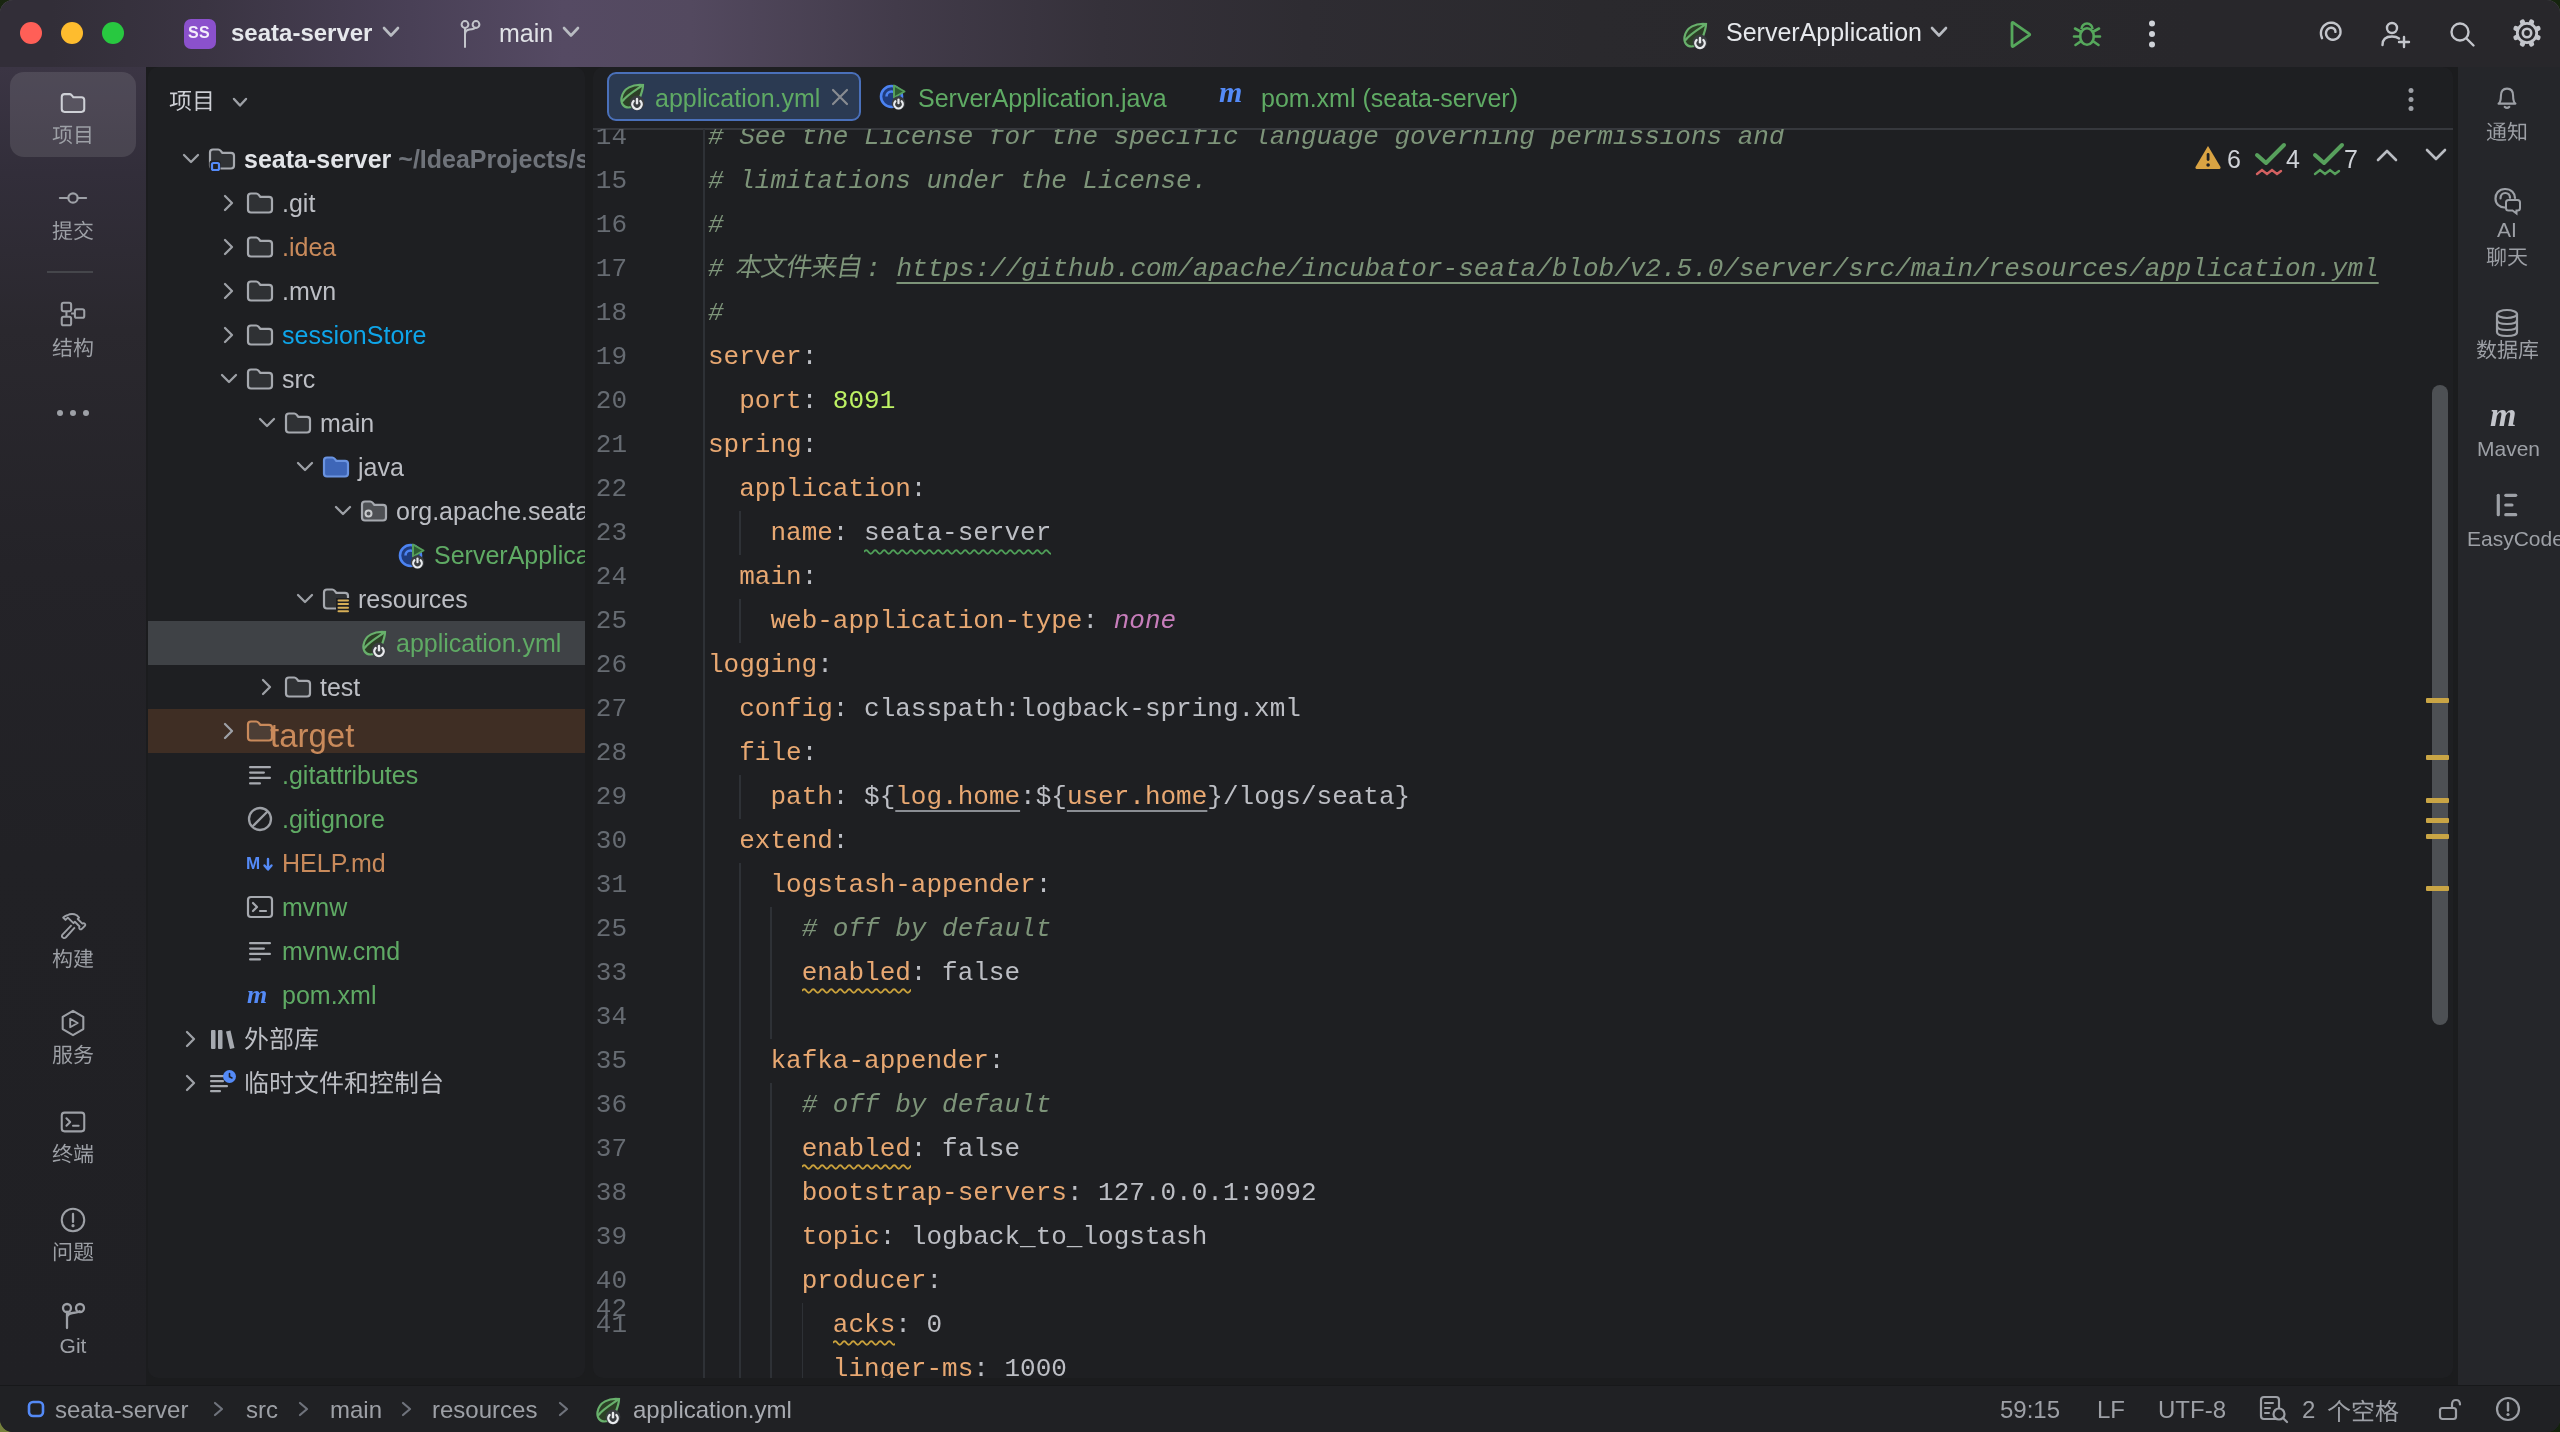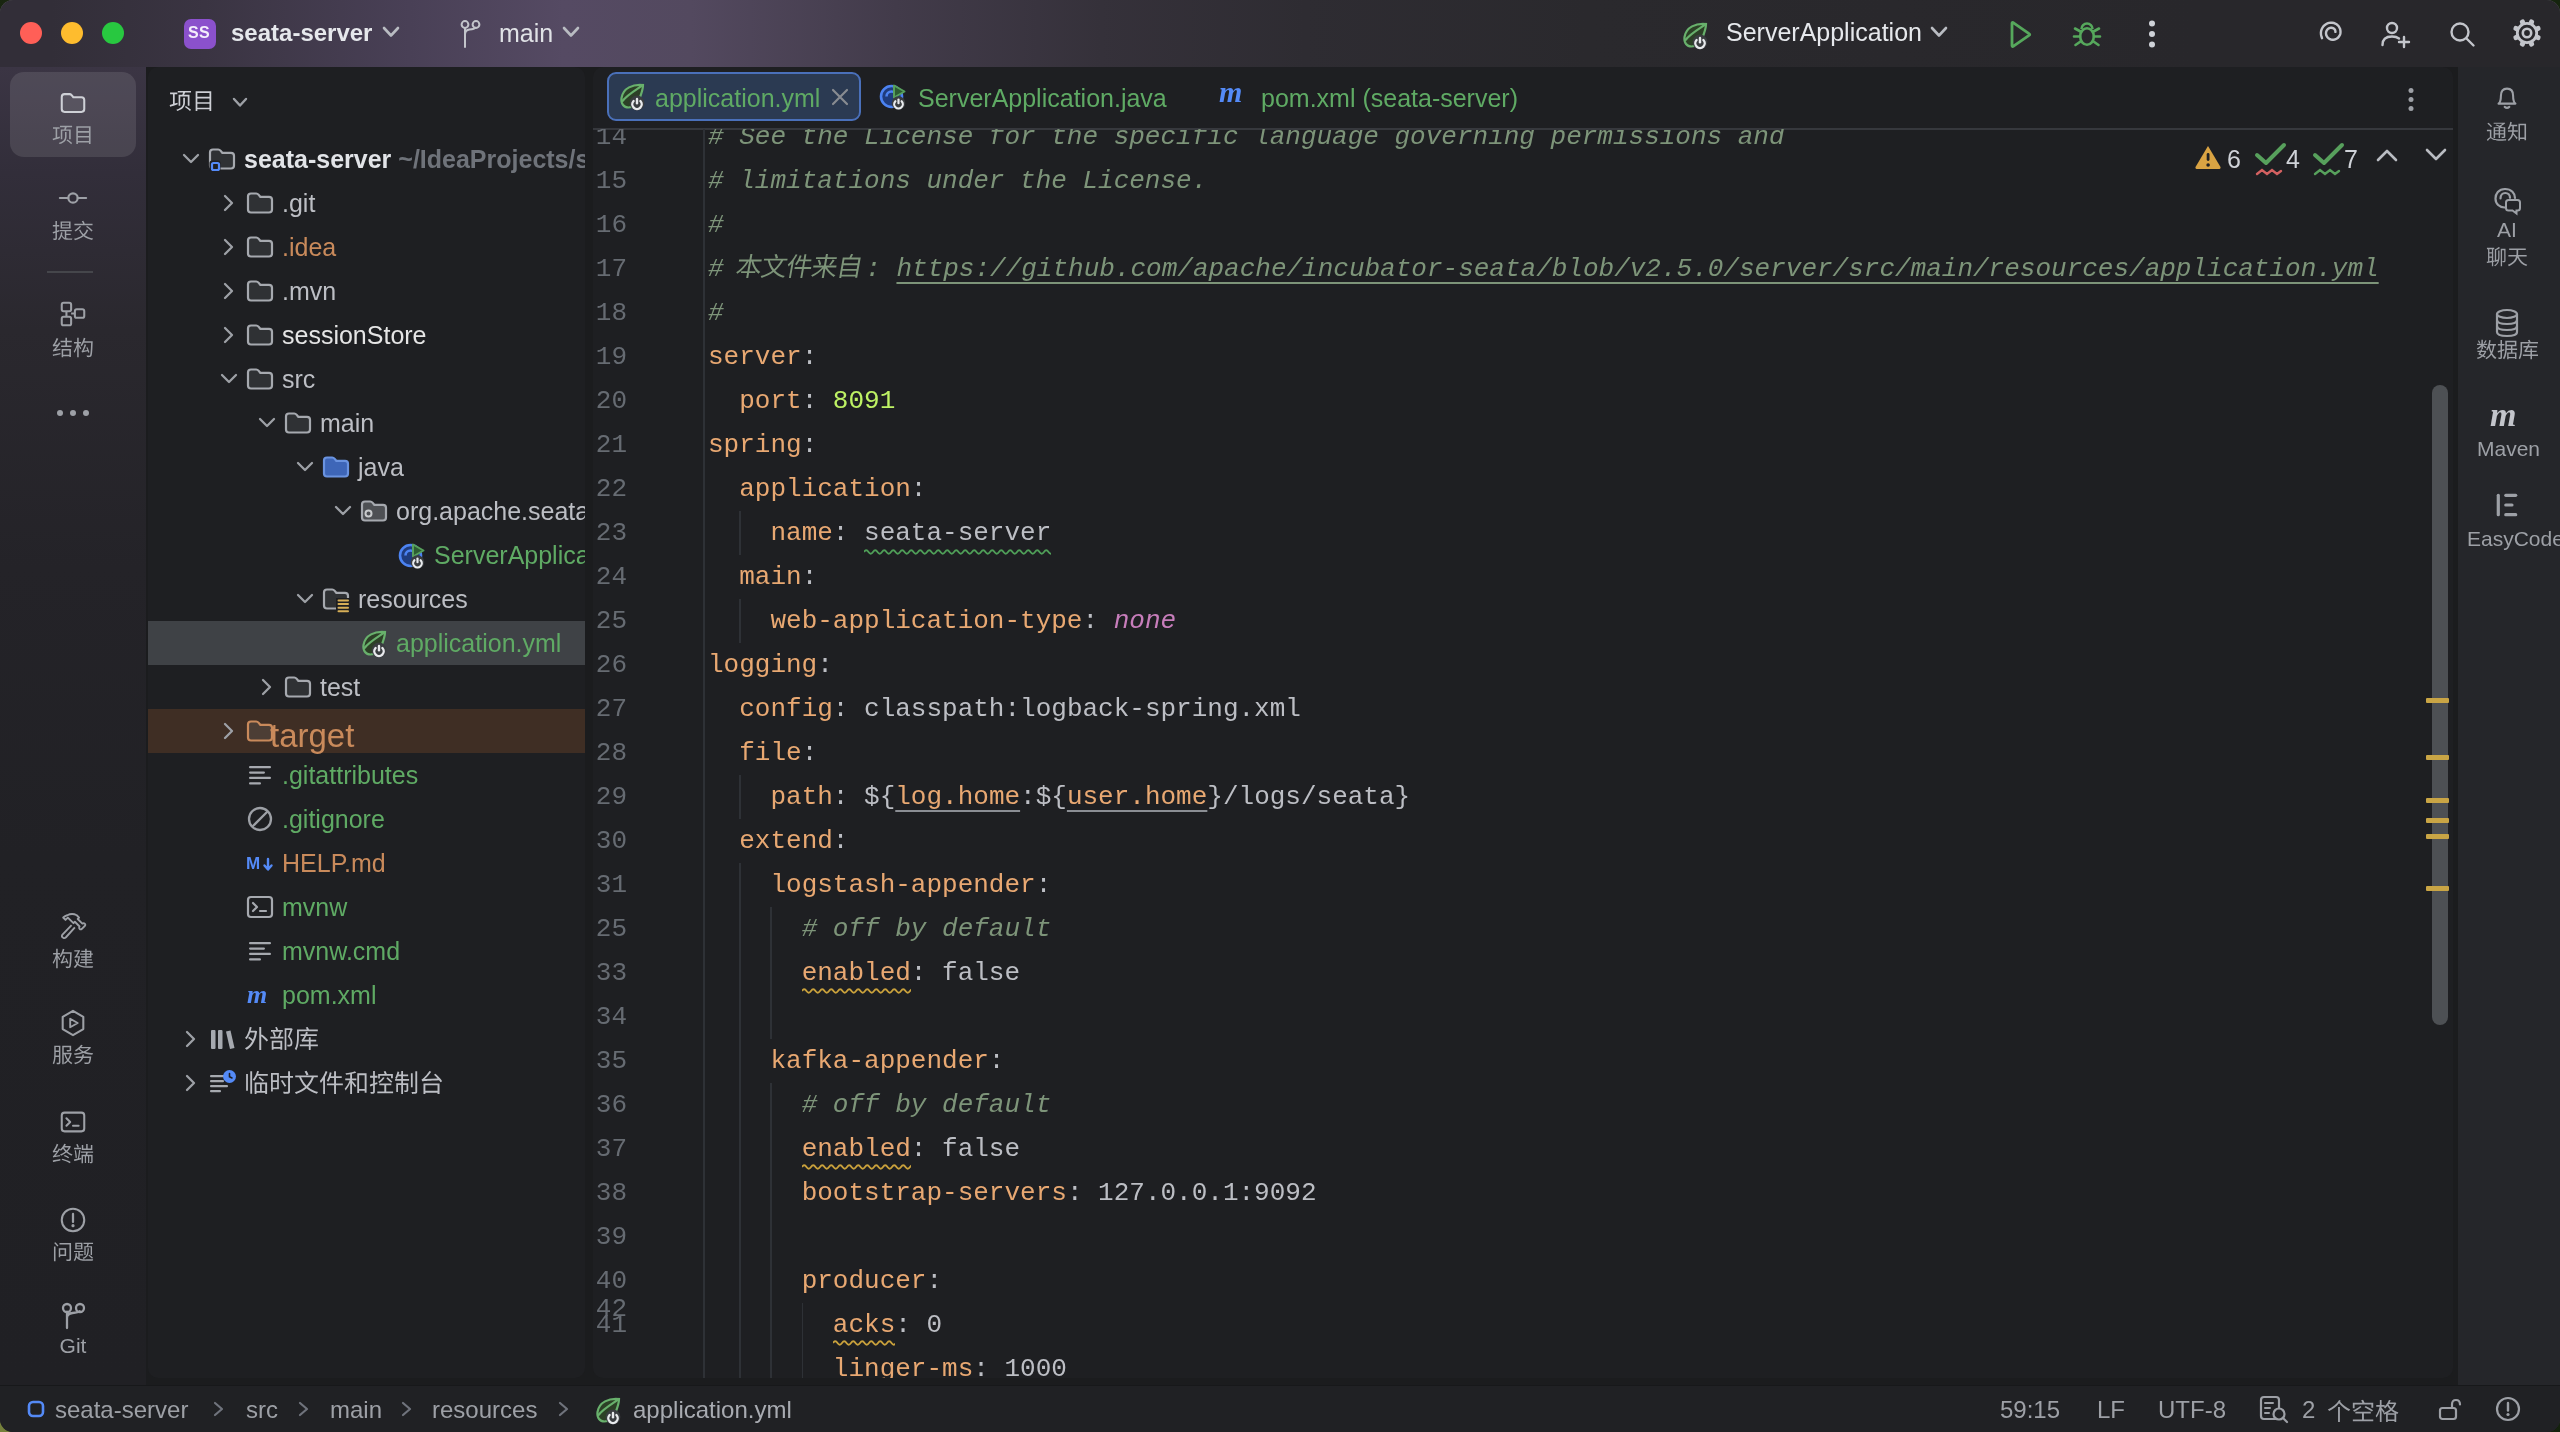--- a/index.html
+++ b/index.html
@@ -261,21 +261,21 @@
       <svg style="position:absolute;left:96px;top:208px;width:32px;height:32px;overflow:visible;" viewBox="0 0 32 32">
         <path d="M4 9.5 Q4 6.5 7 6.5 L12.2 6.5 Q13.6 6.5 14.5 7.6 L16.3 9.8 L25 9.8 Q28 9.8 28 12.8 L28 22.5 Q28 25.5 25 25.5 L7 25.5 Q4 25.5 4 22.5 Z" fill="rgba(157,160,166,.14)" stroke="#a6a9af" stroke-width="2.2"></path>
       </svg>
       <div class="t" style="left:134px;top:210px;font-size:25px;white-space:nowrap"><span style="color:#bcbec4">.mvn</span></div>
       <svg style="position:absolute;left:71px;top:258px;width:20px;height:20px;overflow:visible;" viewBox="0 0 20 20">
         <path d="M6 3 L13 10 L6 17" fill="none" stroke="#9da0a6" stroke-width="2.3" stroke-linecap="round" stroke-linejoin="round"></path>
       </svg>
       <svg style="position:absolute;left:96px;top:252px;width:32px;height:32px;overflow:visible;" viewBox="0 0 32 32">
         <path d="M4 9.5 Q4 6.5 7 6.5 L12.2 6.5 Q13.6 6.5 14.5 7.6 L16.3 9.8 L25 9.8 Q28 9.8 28 12.8 L28 22.5 Q28 25.5 25 25.5 L7 25.5 Q4 25.5 4 22.5 Z" fill="rgba(157,160,166,.14)" stroke="#a6a9af" stroke-width="2.2"></path>
       </svg>
-      <div class="t" style="left:134px;top:254px;font-size:25px;white-space:nowrap"><span style="color:#e5e5e5">sessionStore</span></div>
+      <div class="t" style="left:134px;top:254px;font-size:25px;white-space:nowrap"><span style="color:#0ea5e9">sessionStore</span></div>
       <svg style="position:absolute;left:71px;top:302px;width:20px;height:20px;overflow:visible;" viewBox="0 0 20 20">
         <path d="M3 6 L10 13 L17 6" fill="none" stroke="#9da0a6" stroke-width="2.3" stroke-linecap="round" stroke-linejoin="round"></path>
       </svg>
       <svg style="position:absolute;left:96px;top:296px;width:32px;height:32px;overflow:visible;" viewBox="0 0 32 32">
         <path d="M4 9.5 Q4 6.5 7 6.5 L12.2 6.5 Q13.6 6.5 14.5 7.6 L16.3 9.8 L25 9.8 Q28 9.8 28 12.8 L28 22.5 Q28 25.5 25 25.5 L7 25.5 Q4 25.5 4 22.5 Z" fill="rgba(157,160,166,.14)" stroke="#a6a9af" stroke-width="2.2"></path>
       </svg>
       <div class="t" style="left:134px;top:298px;font-size:25px;white-space:nowrap"><span style="color:#bcbec4">src</span></div>
       <svg style="position:absolute;left:109px;top:346px;width:20px;height:20px;overflow:visible;" viewBox="0 0 20 20">
         <path d="M3 6 L10 13 L17 6" fill="none" stroke="#9da0a6" stroke-width="2.3" stroke-linecap="round" stroke-linejoin="round"></path>
       </svg>
@@ -504,20 +504,21 @@
       <div class="code" style="left:115px;top:602px;color:#bcbec4">  <span class="key">file</span>:</div>
       <div class="code" style="left:115px;top:646px;color:#bcbec4">    <span class="key">path</span>: ${<span class="ku">log.home</span>:${<span class="ku">user.home</span>}/logs/seata}</div>
       <div class="code" style="left:115px;top:690px;color:#bcbec4">  <span class="key">extend</span>:</div>
       <div class="code" style="left:115px;top:734px;color:#bcbec4">    <span class="key">logstash-appender</span>:</div>
       <div class="code" style="left:115px;top:778px;color:#bcbec4">      <span class="com"># off by default</span></div>
       <div class="code" style="left:115px;top:822px;color:#bcbec4">      <span class="key">enabled</span>: false</div>
       <div class="code" style="left:115px;top:910px;color:#bcbec4">    <span class="key">kafka-appender</span>:</div>
       <div class="code" style="left:115px;top:954px;color:#bcbec4">      <span class="com"># off by default</span></div>
       <div class="code" style="left:115px;top:998px;color:#bcbec4">      <span class="key">enabled</span>: false</div>
       <div class="code" style="left:115px;top:1042px;color:#bcbec4">      <span class="key">bootstrap-servers</span>: 127.0.0.1:9092</div>
+      <div class="code" style="left:115px;top:1086px;color:#bcbec4">      <span class="key">topic</span>: logback_to_logstash</div>
       <div class="code" style="left:115px;top:1130px;color:#bcbec4">      <span class="key">producer</span>:</div>
       <div class="code" style="left:115px;top:1174px;color:#bcbec4">        <span class="key">acks</span>: 0</div>
       <div class="code" style="left:115px;top:1218px;color:#bcbec4">        <span class="key">linger-ms</span>: 1000</div>
       <div class="guide" style="left:146.2px;top:382px;height:44px"></div>
       <div class="guide" style="left:146.2px;top:470px;height:44px"></div>
       <div class="guide" style="left:146.2px;top:646px;height:44px"></div>
       <div class="guide" style="left:146.2px;top:734px;height:528px"></div>
       <div class="guide" style="left:177.4px;top:778px;height:132px"></div>
       <div class="guide" style="left:177.4px;top:954px;height:308px"></div>
       <div class="guide" style="left:208.6px;top:1174px;height:88px"></div>

